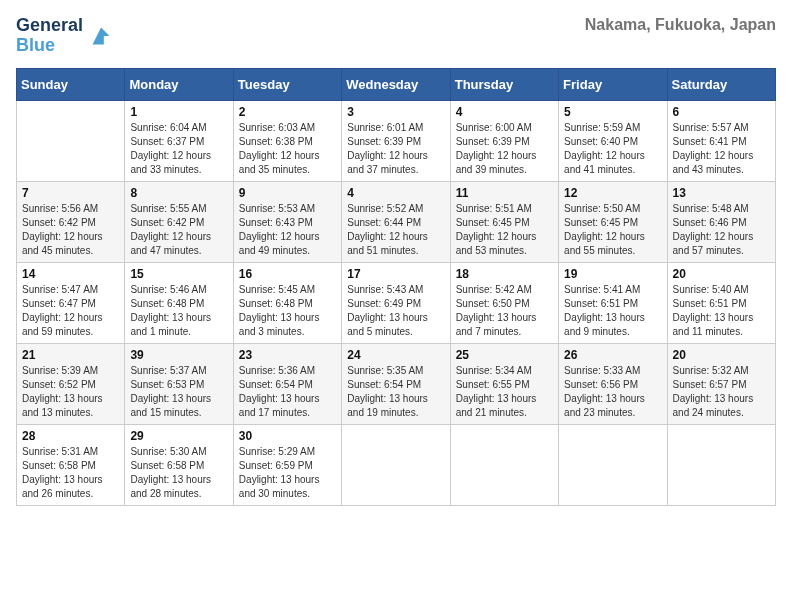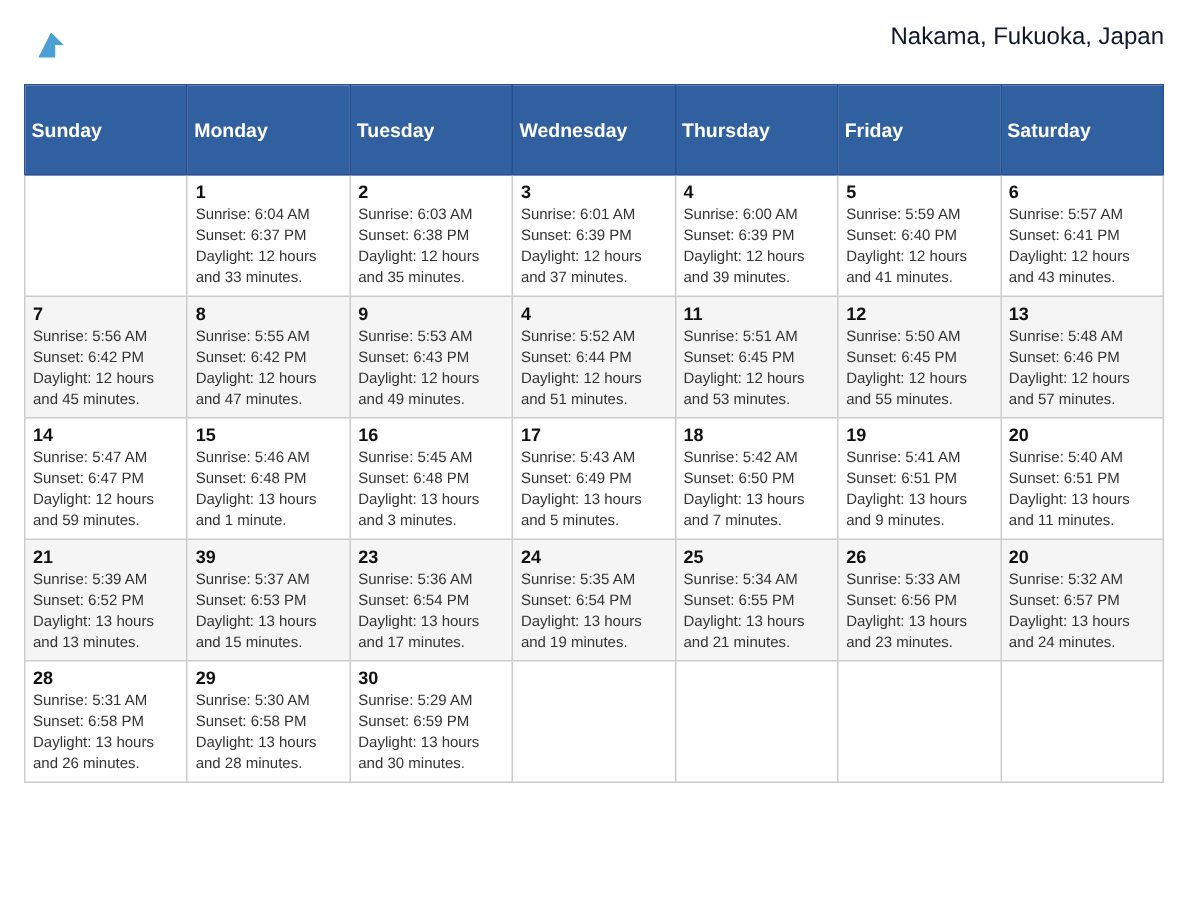--- a/index.html
+++ b/index.html
@@ -37,33 +37,34 @@
     .title-area {
       text-align: right;
     }
     .main-title {
       font-size: 36px;
       font-weight: bold;
       color: #1a3a5c;
     }
     .subtitle {
       font-size: 16px;
-      color: #0f172a;
+      color: #737373;
+      font-weight: bold;
     }
     .calendar {
       width: 100%;
       border-collapse: collapse;
       border: 1px solid #ccc;
     }
     .calendar th {
       background: #3060a0;
       color: #fff;
       font-size: 13px;
       font-weight: bold;
-      padding: 22px 4px;
+      padding: 8px 4px;
       text-align: left;
       border: 1px solid #2a5090;
     }
     .calendar td {
       vertical-align: top;
       padding: 4px 5px;
       border: 1px solid #ccc;
       font-size: 10.5px;
       color: #333;
       min-width: 100px;
@@ -87,20 +88,21 @@
       background: #f9f9f9;
     }
   </style>
 </head>
 <body>
 
 <div class="header-area">
   <div class="logo">
     <div>
       <div style="display:flex;align-items:center;">
+        <span class="logo-text">General<br><span>Blue</span></span>
         <svg class="logo-icon" viewBox="0 0 40 40" xmlns="http://www.w3.org/2000/svg">
           <polygon points="8,32 20,8 32,20 24,20 24,32" fill="#4a9fd4"></polygon>
           <polygon points="20,8 32,20 28,16" fill="#2060a0"></polygon>
         </svg>
       </div>
     </div>
   </div>
   <div class="title-area">
     <div class="subtitle">Nakama, Fukuoka, Japan</div>
   </div>

